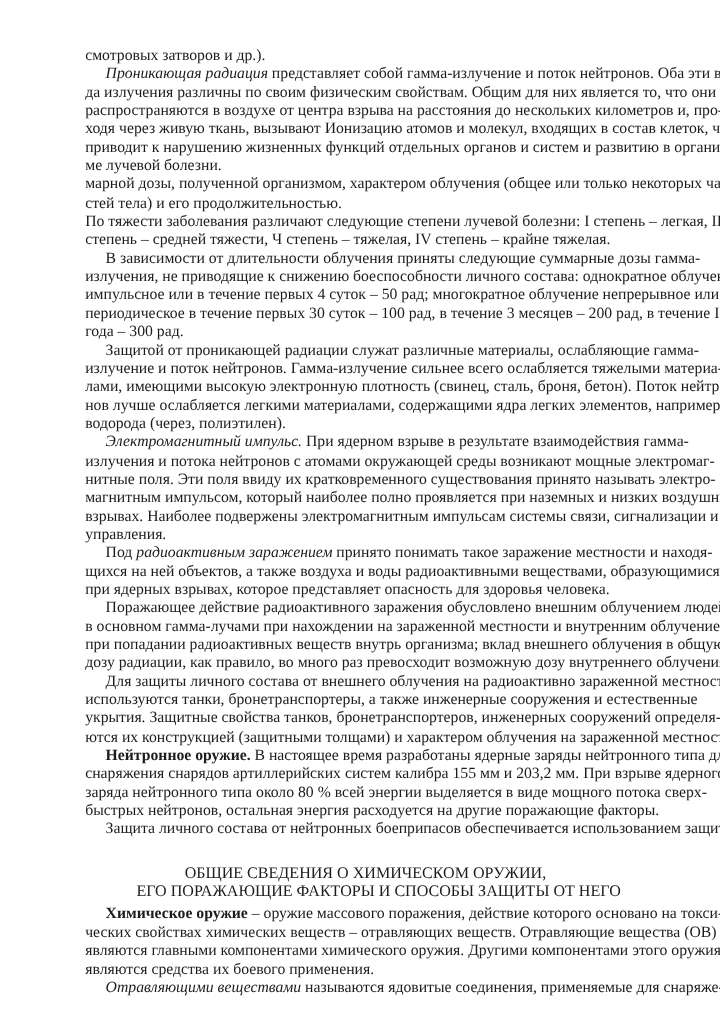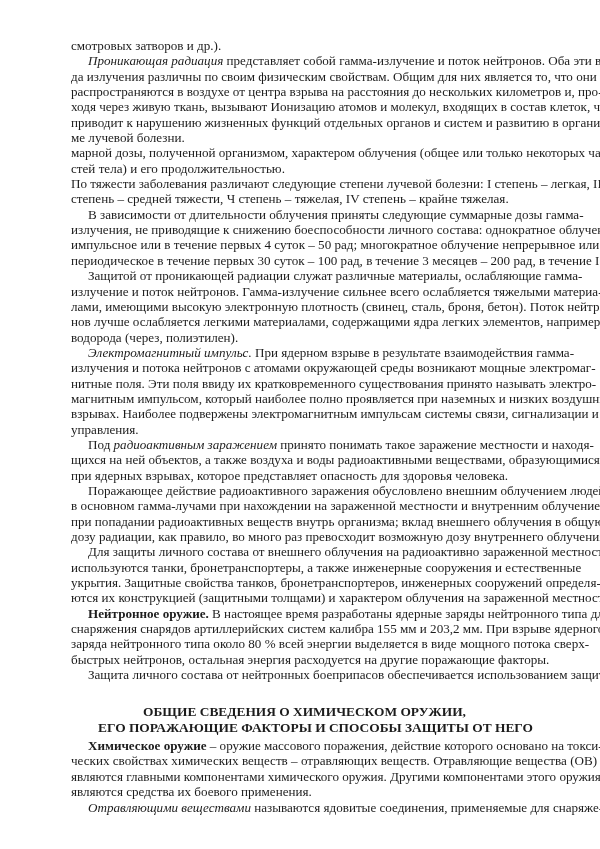--- a/index.html
+++ b/index.html
@@ -12,21 +12,21 @@
   .ln {
     display: block; white-space: nowrap; height: 15.35px;
     text-align: justify; text-align-last: justify;
   }
   .ln.last { text-align-last: left; }
   .ln.ind { padding-left: 17px; }
   i { font-style: italic; }
   b { font-weight: bold; }
   .gap { height: 22px; }
   .head {
-    display: block; text-align: center; font-weight: bold;
+    display: block; text-align: center; font-weight: normal;
     font-size: 13.4px; height: 15.35px; white-space: nowrap;
   }
   .head.h2 { padding-left: 22px; text-align: center; }
   .gap2 { height: 3px; }
 </style>
 </head>
 <body>
 
 <div class="page">
 
@@ -42,20 +42,21 @@
   <span class="ln">марной дозы, полученной организмом, характером облучения (общее или только некоторых ча-</span>
   <span class="ln last">стей тела) и его продолжительностью.</span>
 
   <span class="ln">По тяжести заболевания различают следующие степени лучевой болезни: I степень – легкая, II</span>
   <span class="ln last">степень – средней тяжести, Ч степень – тяжелая, IV степень – крайне тяжелая.</span>
 
   <span class="ln ind">В зависимости от длительности облучения приняты следующие суммарные дозы гамма-</span>
   <span class="ln">излучения, не приводящие к снижению боеспособности личного состава: однократное облучение</span>
   <span class="ln">импульсное или в течение первых 4 суток – 50 рад; многократное облучение непрерывное или</span>
   <span class="ln">периодическое в течение первых 30 суток – 100 рад, в течение 3 месяцев – 200 рад, в течение I</span>
+  <span class="ln last">года – 300 рад.</span>
 
   <span class="ln ind">Защитой от проникающей радиации служат различные материалы, ослабляющие гамма-</span>
   <span class="ln">излучение и поток нейтронов. Гамма-излучение сильнее всего ослабляется тяжелыми материа-</span>
   <span class="ln">лами, имеющими высокую электронную плотность (свинец, сталь, броня, бетон). Поток нейтро-</span>
   <span class="ln">нов лучше ослабляется легкими материалами, содержащими ядра легких элементов, например</span>
   <span class="ln last">водорода (через, полиэтилен).</span>
 
   <span class="ln ind"><i>Электромагнитный импульс.</i><span> При ядерном взрыве в результате взаимодействия гамма-</span></span>
   <span class="ln">излучения и потока нейтронов с атомами окружающей среды возникают мощные электромаг-</span>
   <span class="ln">нитные поля. Эти поля ввиду их кратковременного существования принято называть электро-</span>

